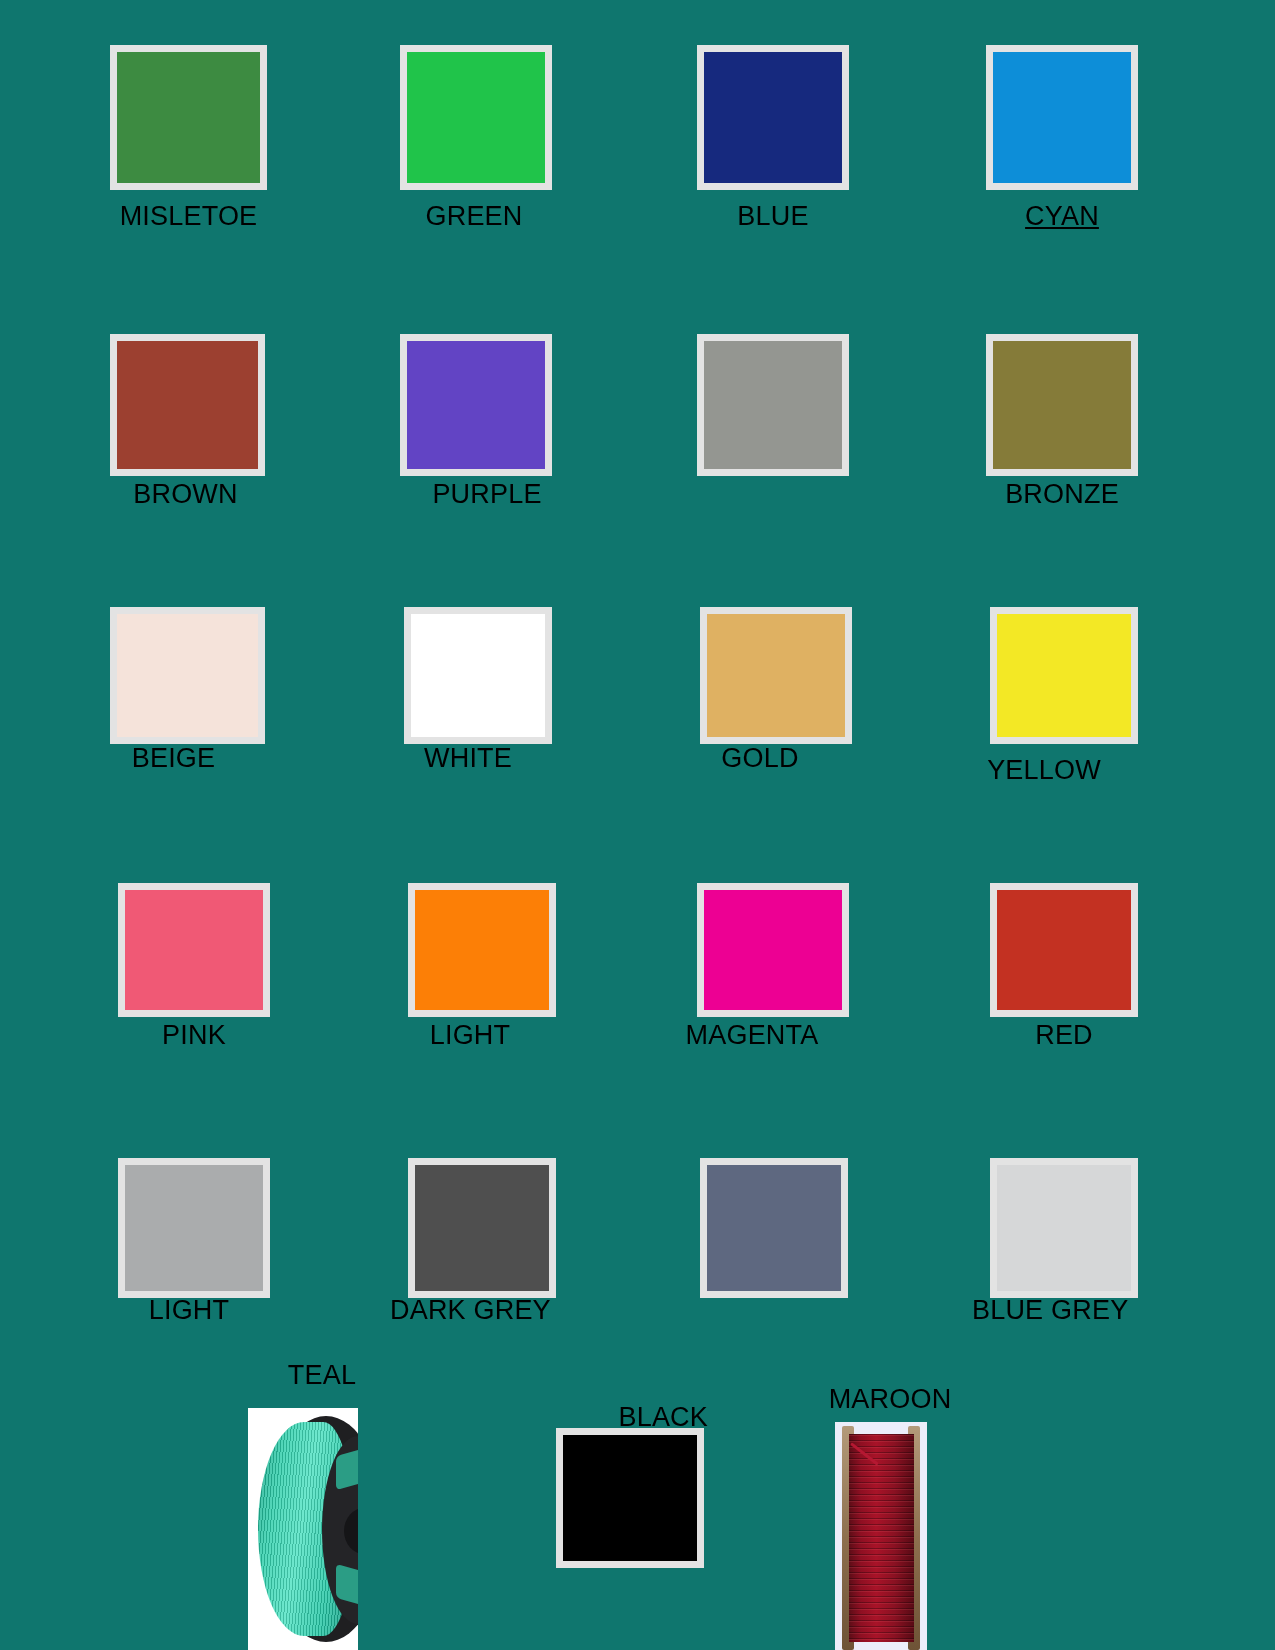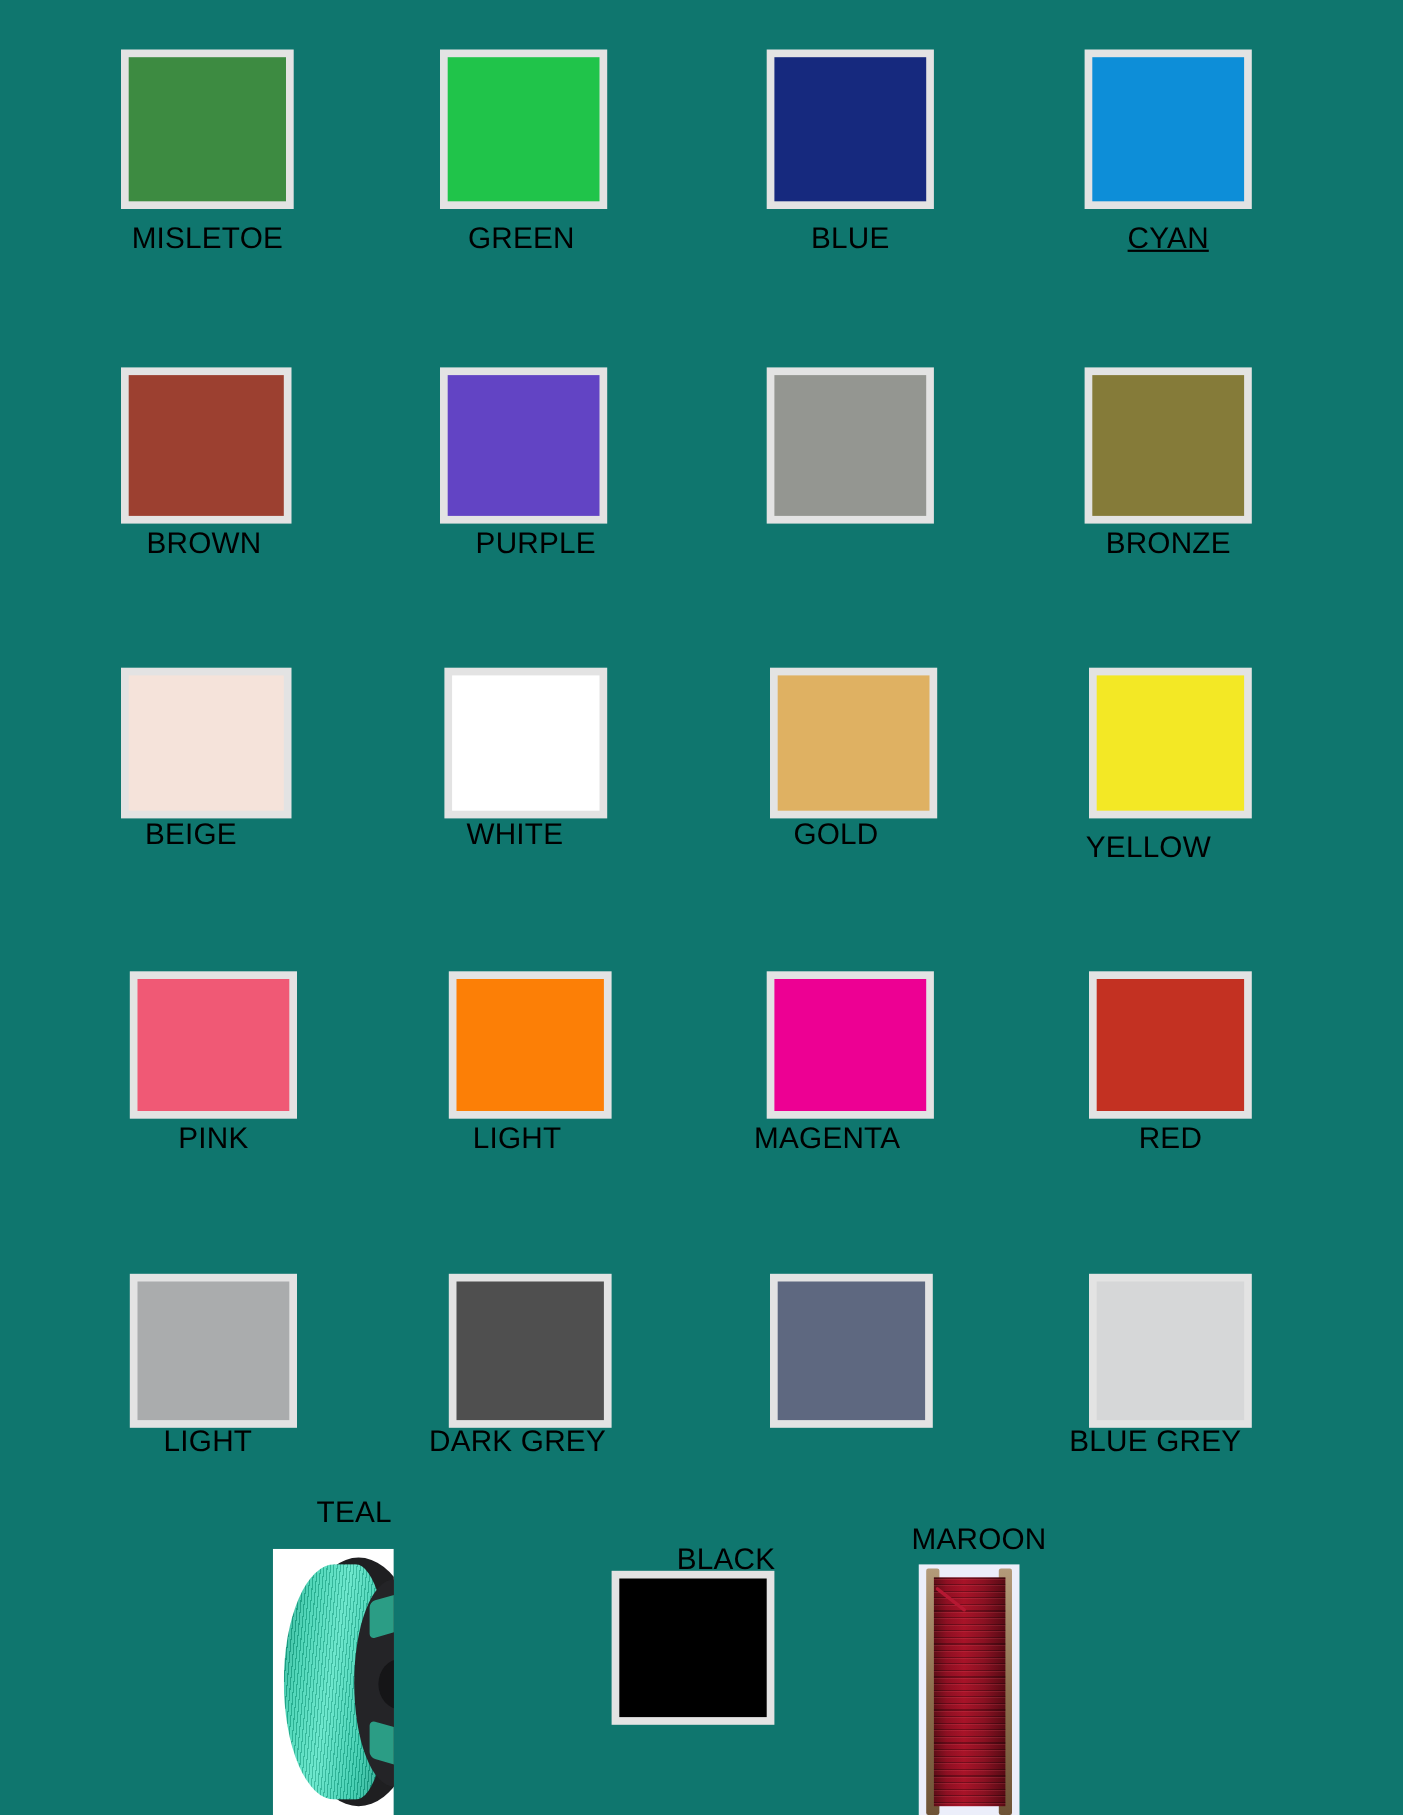--- a/index.html
+++ b/index.html
@@ -263,21 +263,21 @@
       <div class="teal-coil" style="left:10px; top:14px; width:96px; height:214px;"></div>
 
       <div class="teal-hub" style="left:74px; top:28px; width:72px; height:188px;"></div>
       <div class="teal-hub-hole" style="left:96px; top:100px; width:40px; height:46px;"></div>
       <div class="teal-spoke" style="left:88px; top:44px; width:30px; height:34px; transform:skewY(-16deg);"></div>
       <div class="teal-spoke" style="left:88px; top:160px; width:30px; height:34px; transform:skewY(16deg);"></div>
     </div>
   </div>
 
   <div class="cell">
-    <div class="swatch-label" style="left:584px; top:1404px; width:152px;">BLACK</div>
+    <div class="swatch-label" style="left:556px; top:1404px; width:152px;text-align:right;">BLACK</div>
     <div class="swatch-frame" style="left:556px; top:1428px; width:148px; height:140px;">
       <div class="swatch-fill" style="background:#000000;"></div>
     </div>
   </div>
 
   <div class="cell">
     <div class="swatch-label" style="left:800px; top:1386px; width:180px;">MAROON</div>
 
     <div class="spool" style="left:835px; top:1422px; width:92px; height:228px;">
       <div class="spool-maroon-bg"></div>

